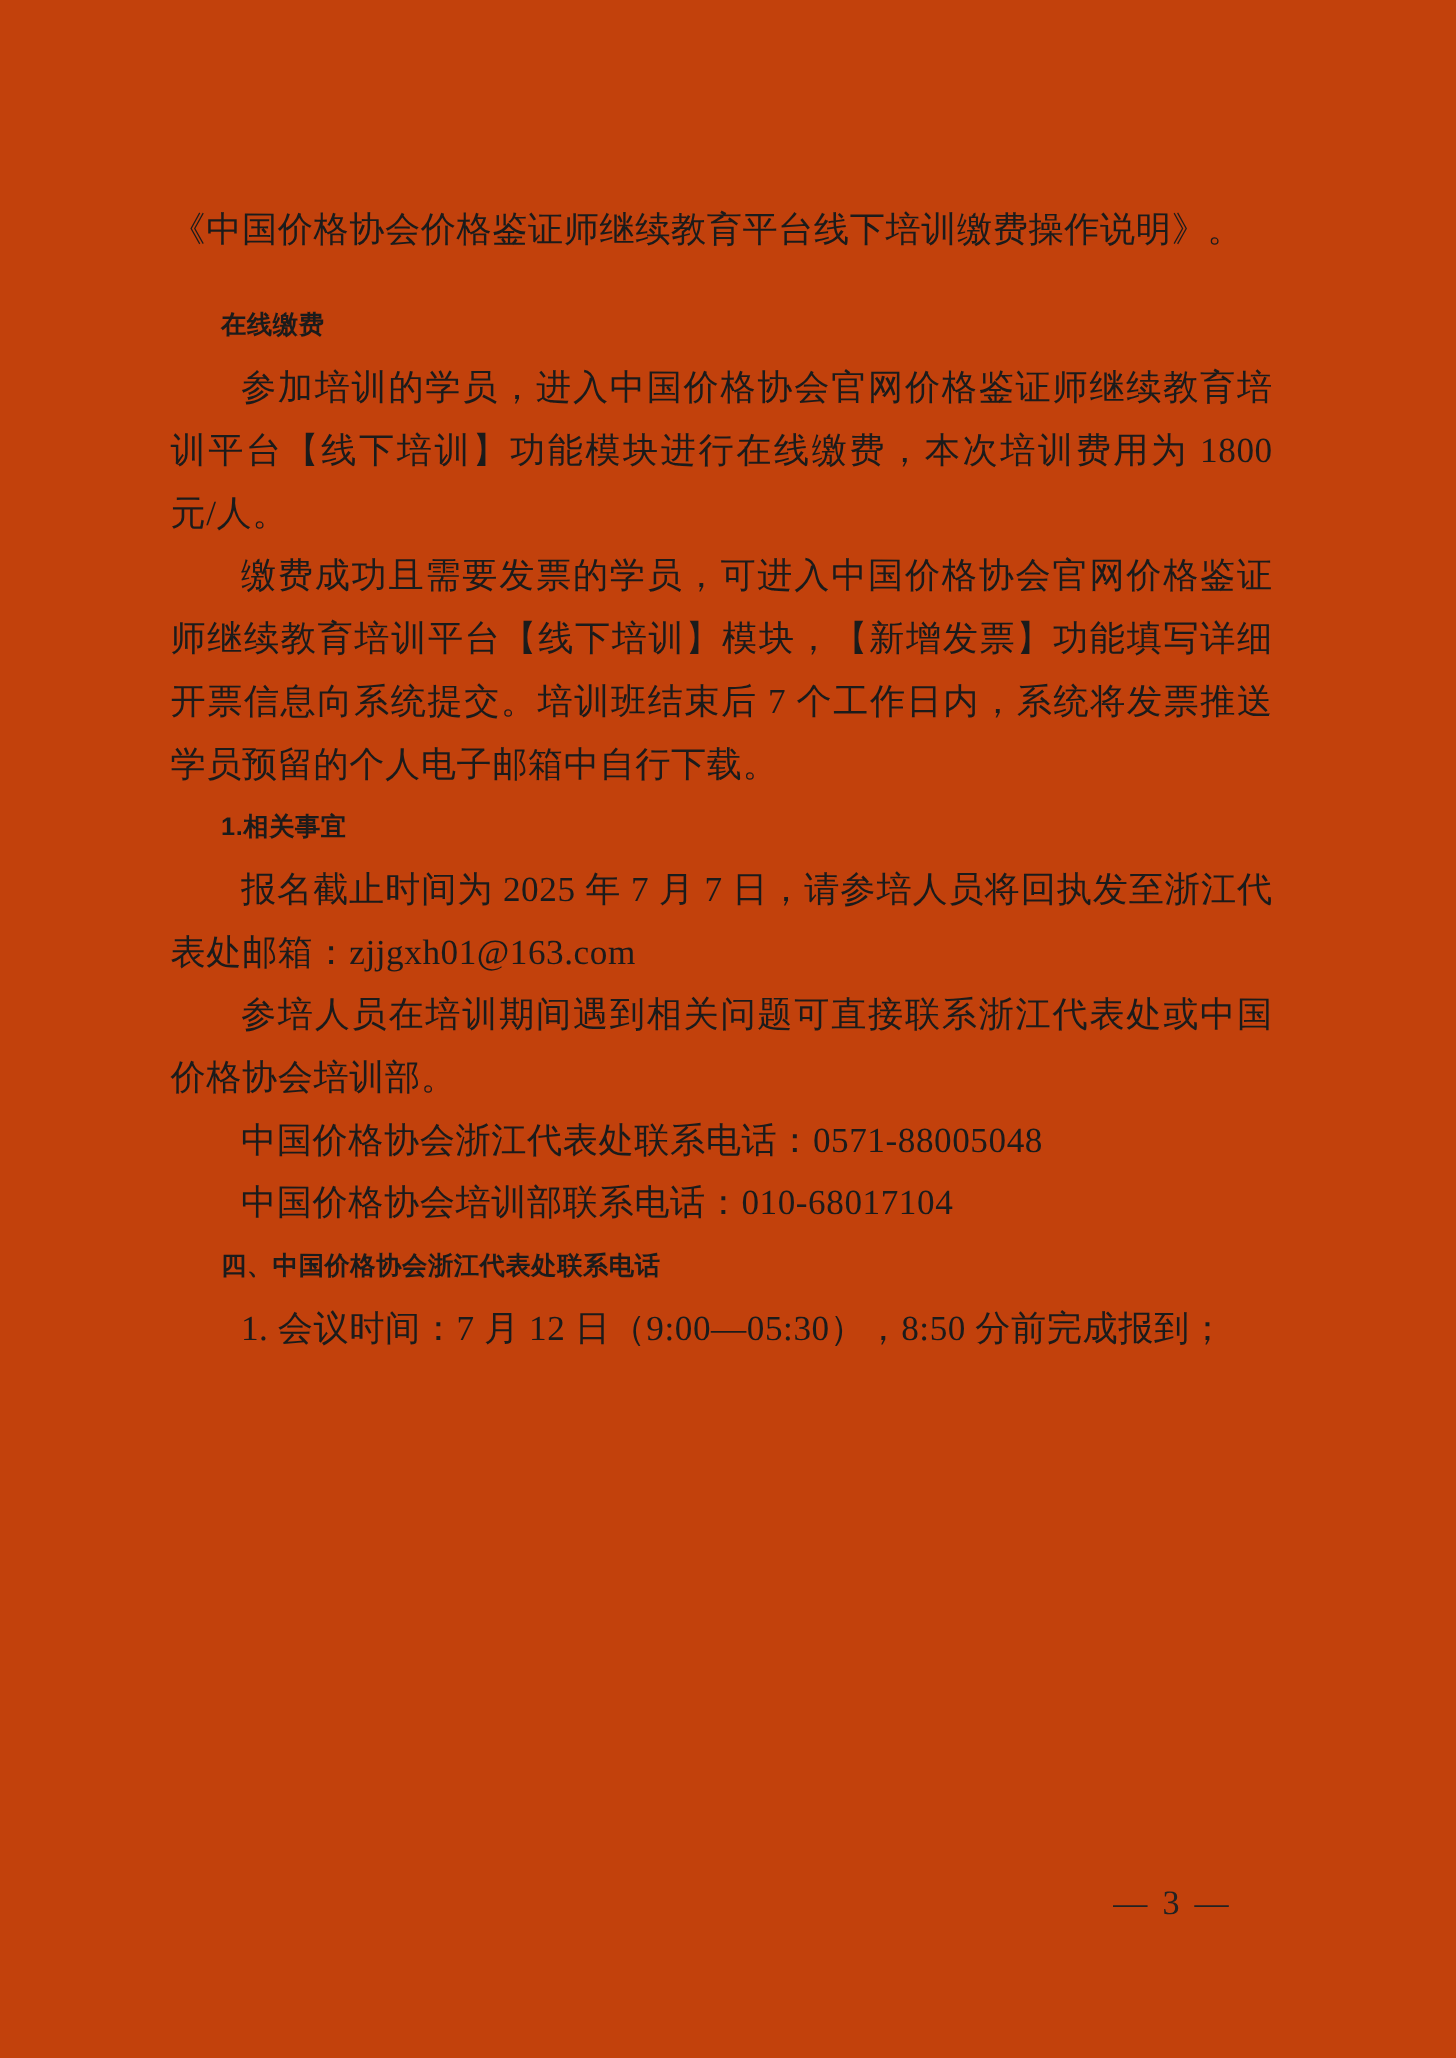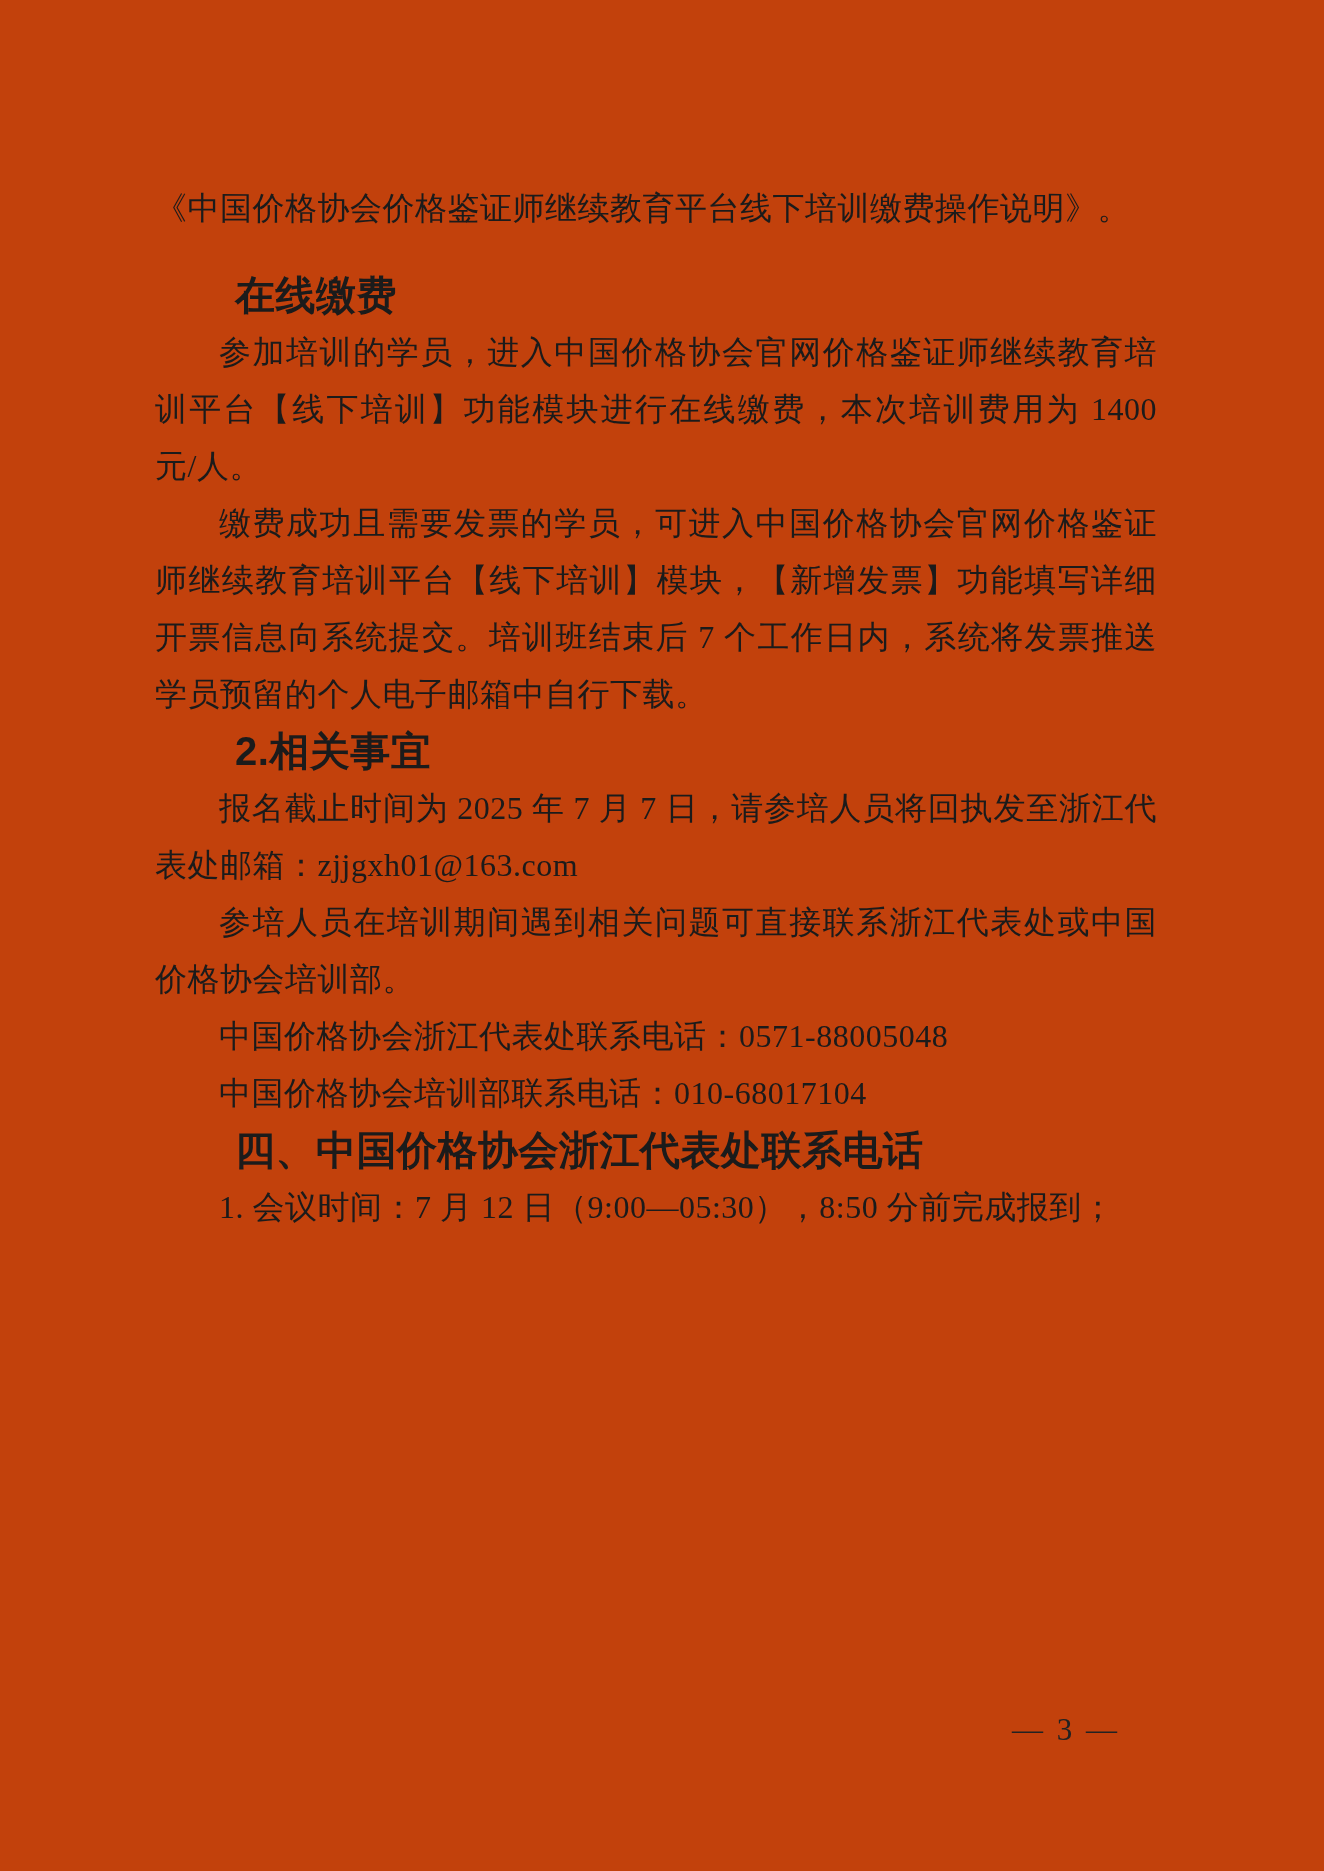--- a/index.html
+++ b/index.html
@@ -35,21 +35,21 @@
     text-indent: 0;
   }
   .para.gap-after {
     margin-bottom: 30px;
   }
   .heading {
     margin: 0;
     text-indent: 2em;
     font-weight: bold;
     font-family: "Liberation Sans", "DejaVu Sans", sans-serif;
-    font-size: 40px;
+    font-size: 23px;
     line-height: 57px;
     letter-spacing: 0.5px;
   }
   .page-number {
     position: absolute;
     left: 1012px;
     top: 1710px;
     font-family: "Liberation Serif", "DejaVu Serif", serif;
     font-size: 31px;
     line-height: 40px;
@@ -61,26 +61,26 @@
 </head>
 <body>
 
 <div class="page">
   <div class="content">
 
     <p class="para no-indent gap-after">《中国价格协会价格鉴证师继续教育平台线下培训缴费操作说明》。</p>
 
     <p class="heading">在线缴费</p>
 
-    <p class="para">参加培训的学员，进入中国价格协会官网价格鉴证师继续教育培训平台【线下培训】功能模块进行在线缴费，本次培训费用为 1400 元/人。</p>
+    <p class="para">参加培训的学员，进入中国价格协会官网价格鉴证师继续教育培训平台【线下培训】功能模块进行在线缴费，本次培训费用为 1800 元/人。</p>
 
 
     <p class="para">缴费成功且需要发票的学员，可进入中国价格协会官网价格鉴证师继续教育培训平台【线下培训】模块，【新增发票】功能填写详细开票信息向系统提交。培训班结束后 7 个工作日内，系统将发票推送学员预留的个人电子邮箱中自行下载。</p>
 
-    <p class="heading">2.相关事宜</p>
+    <p class="heading">1.相关事宜</p>
 
     <p class="para">报名截止时间为 2025 年 7 月 7 日，请参培人员将回执发至浙江代表处邮箱：zjjgxh01@163.com</p>
 
 
     <p class="para">参培人员在培训期间遇到相关问题可直接联系浙江代表处或中国价格协会培训部。</p>
 
 
     <p class="para">中国价格协会浙江代表处联系电话：0571-88005048</p>
 
     <p class="para">中国价格协会培训部联系电话：010-68017104</p>

